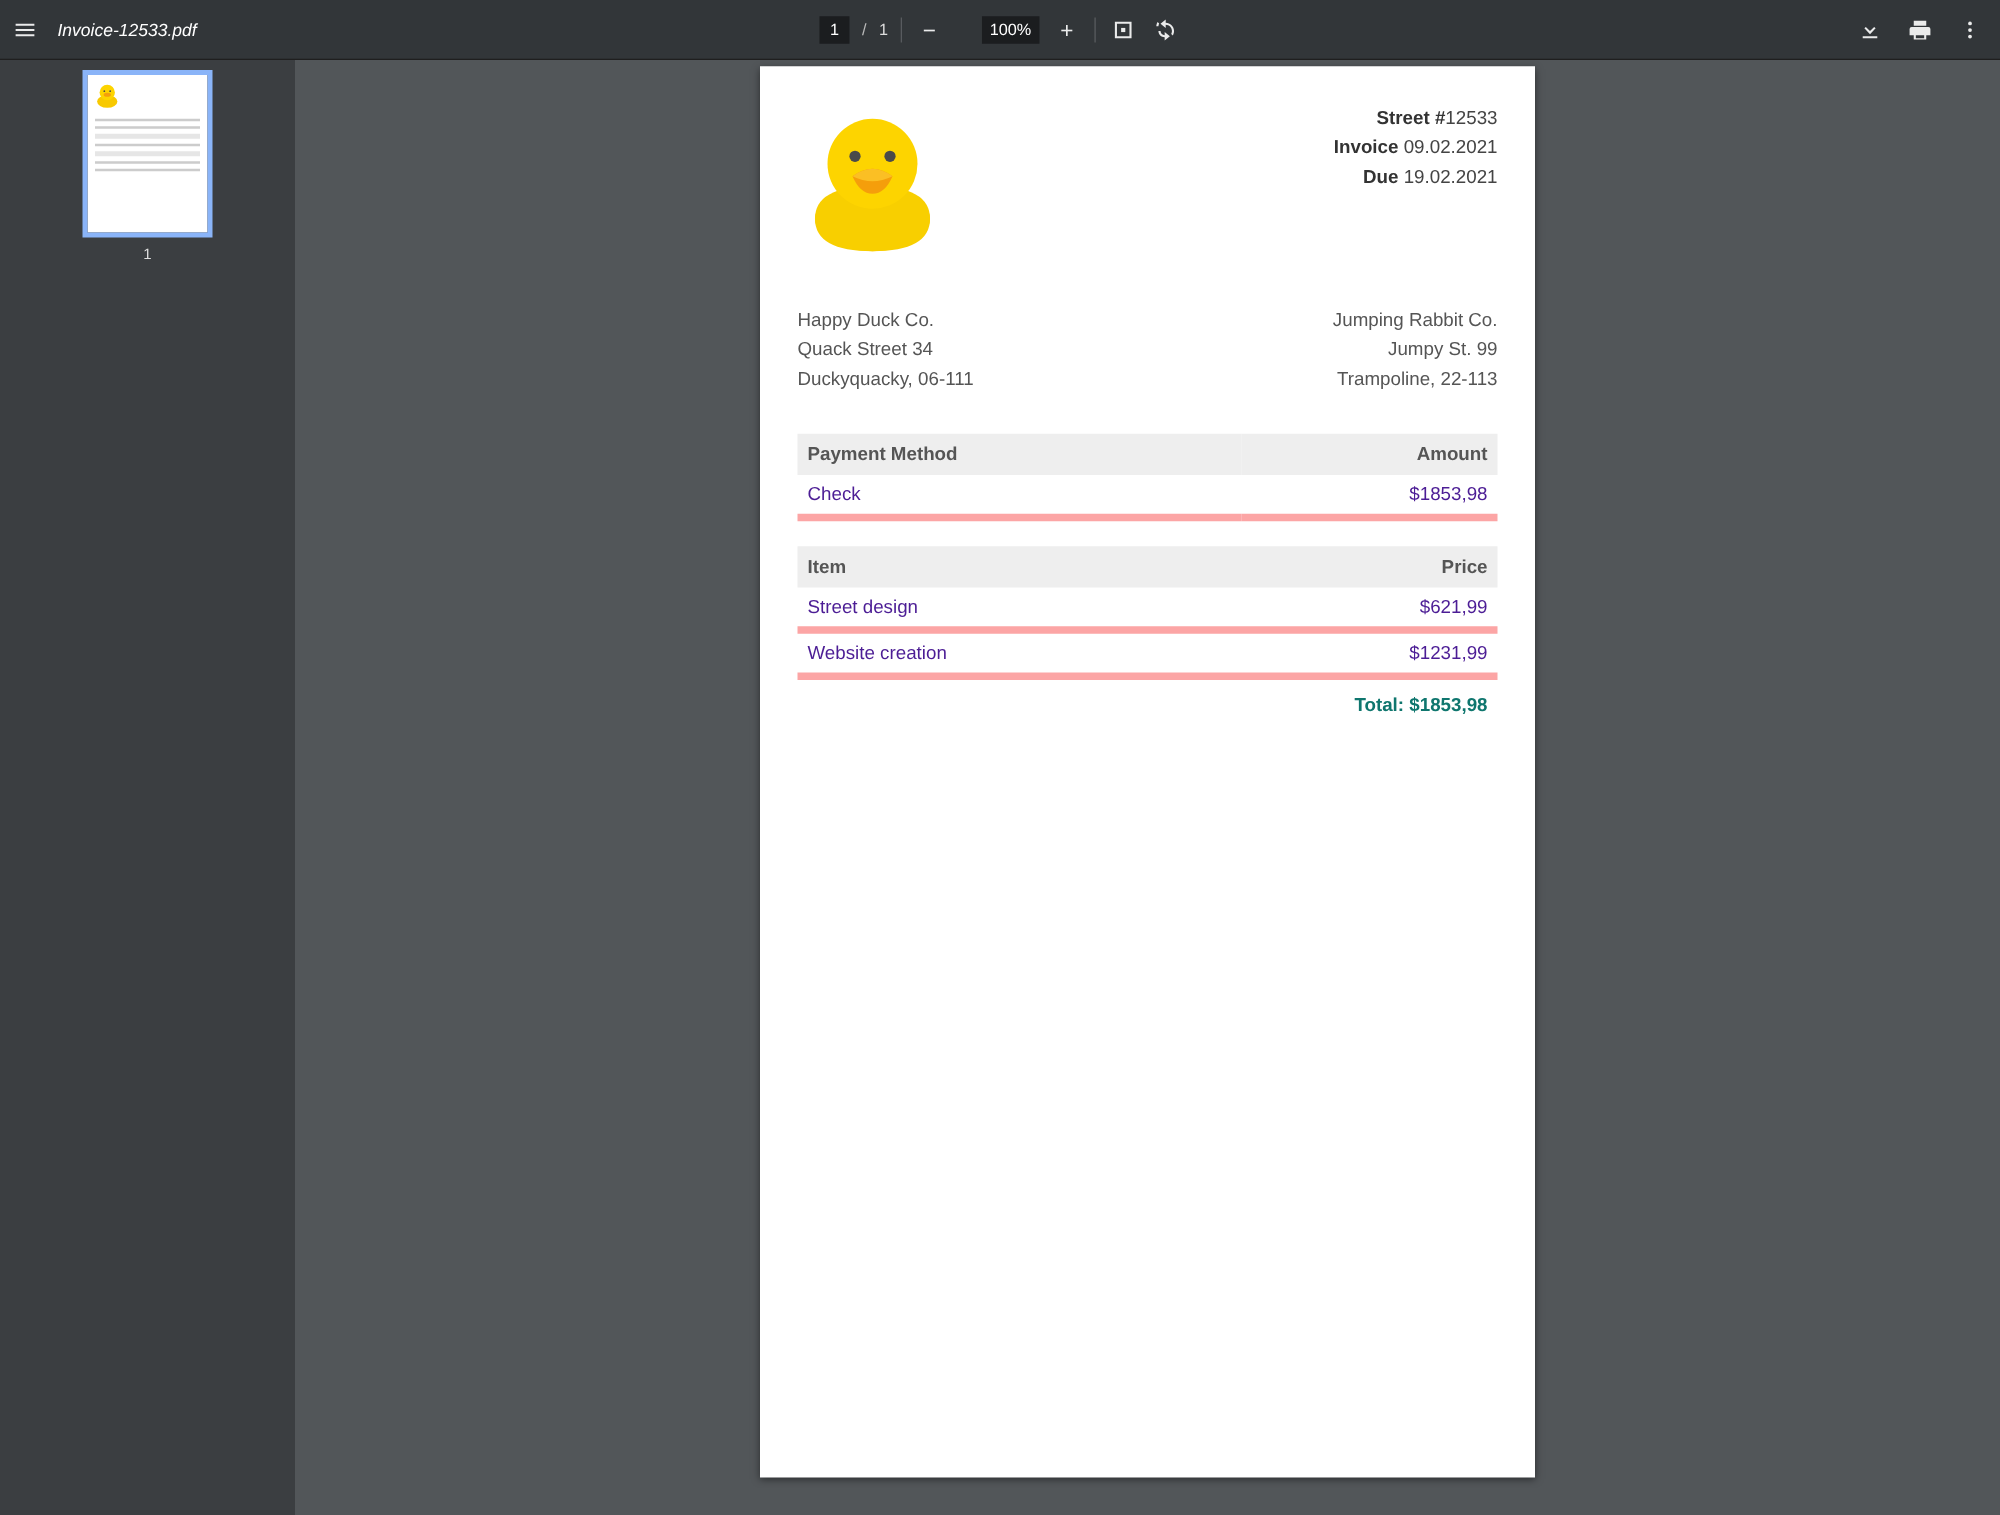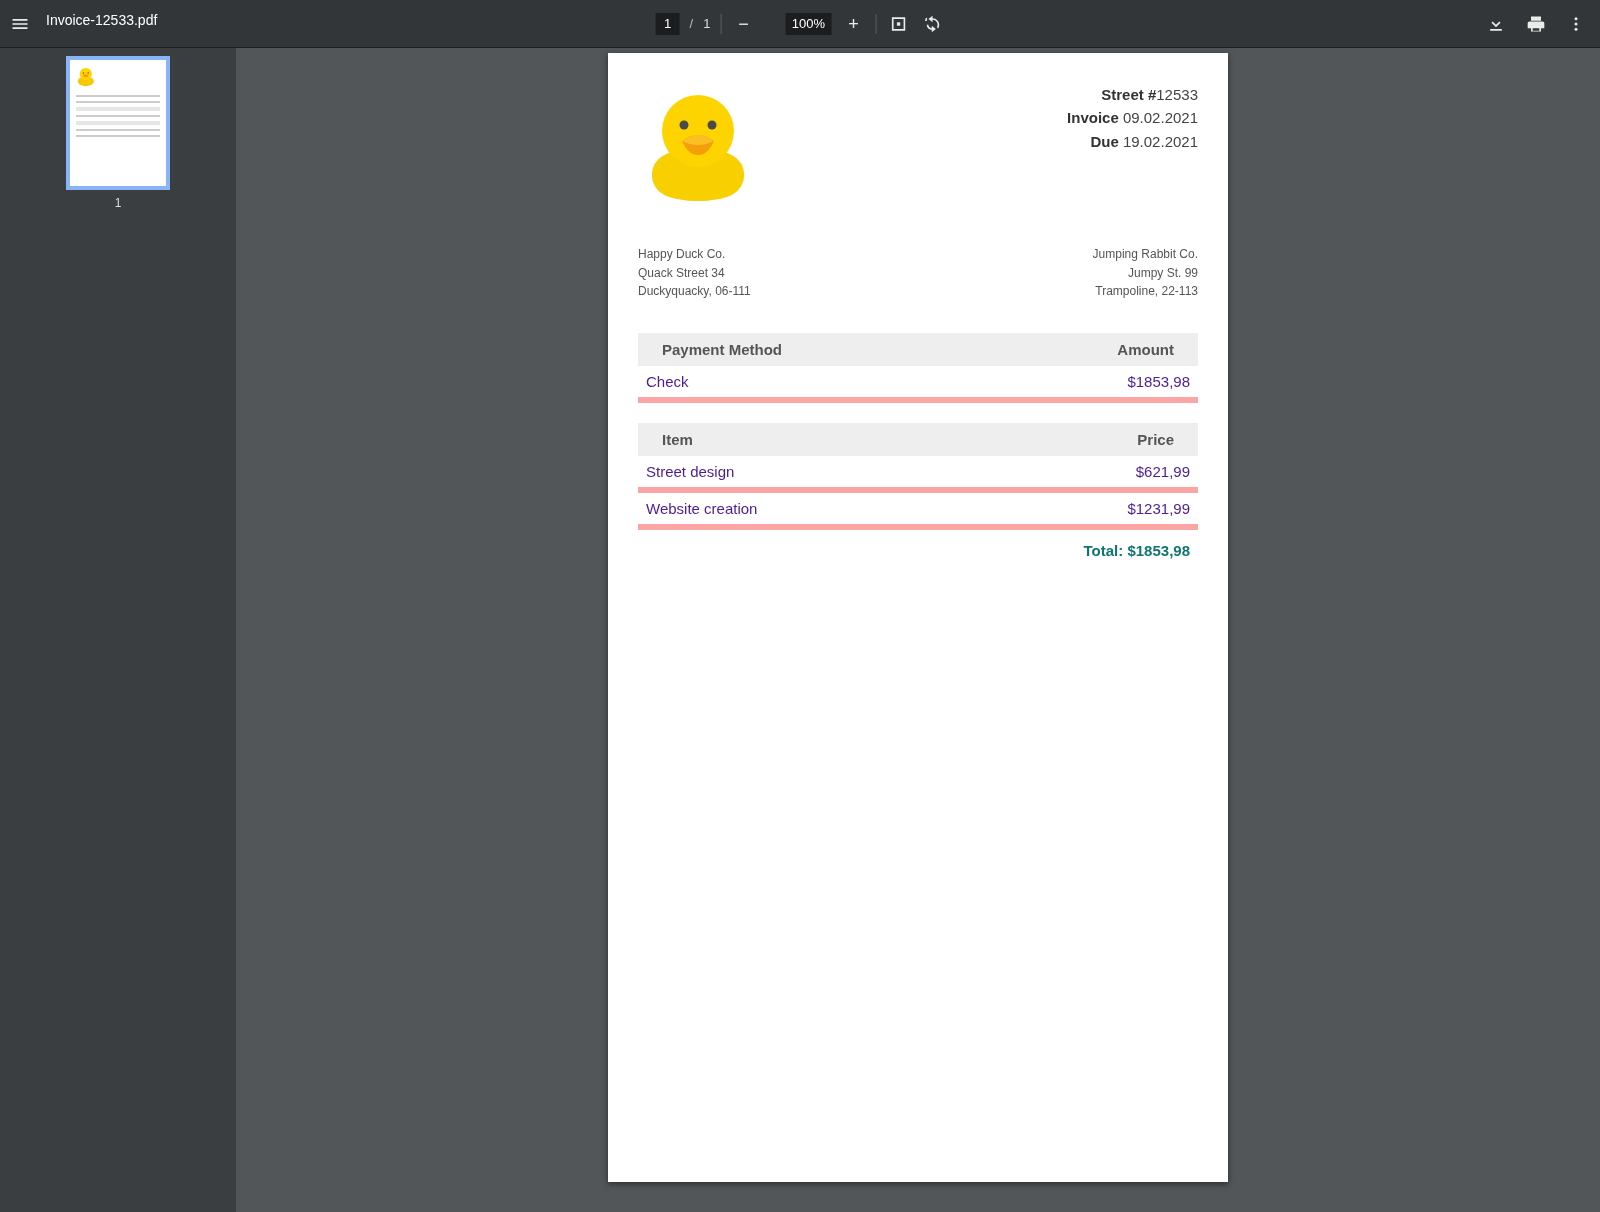--- a/index.html
+++ b/index.html
@@ -15,21 +15,21 @@
     height: 48px;
     background: #323639;
     color: #fff;
     display: flex;
     align-items: center;
     padding: 0 12px 0 8px;
     font-size: 14px;
     position: relative;
     border-bottom: 1px solid #1f1f1f;
   }
-  .tb-left { display: flex; align-items: flex-start; gap: 14px; flex: 0 0 auto; }
+  .tb-left { display: flex; align-items: center; gap: 14px; flex: 0 0 auto; font-style: italic; }
   .tb-center {
     position: absolute; left: 50%; transform: translateX(-50%);
     display: flex; align-items: center; gap: 10px;
   }
   .tb-right { margin-left: auto; display: flex; align-items: center; gap: 16px; }
   .icon-btn { width: 24px; height: 24px; display:flex; align-items:center; justify-content:center; cursor:pointer; opacity:0.9; }
   .icon-btn svg { fill: #fff; }
   .filename { font-size: 14px; color:#fff; }
   .page-input {
     width: 24px; height: 22px; background:#1b1d1f; color:#fff; border:none;
@@ -82,28 +82,28 @@
     display:flex; flex-direction:column;
   }
   .doc-pad { padding: 30px 30px 20px 30px; }
 
   
   .top-row { display:flex; justify-content:space-between; align-items:flex-start; }
   .duck { width:120px; height:120px; position:relative; }
   .meta { text-align:right; color:#444; font-size:15px; line-height:1.55; }
   .meta b { color:#333; font-weight:600; }
 
-  .addr-row { display:flex; justify-content:space-between; margin-top: 42px; color:#555; font-size:12px; line-height:1.55; }
+  .addr-row { display:flex; justify-content:space-between; margin-top: 42px; color:#555; font-size:15px; line-height:1.55; }
   .addr-left { text-align:left; }
   .addr-right { text-align:right; }
 
   table.inv { width:100%; border-collapse:collapse; margin-top: 32px; font-size:15px; }
   table.inv th {
     background:#eeeeee; color:#555; font-weight:600; text-align:left;
-    padding: 8px 24px;
+    padding: 8px 8px;
   }
   table.inv th.r, table.inv td.r { text-align:right; }
   table.inv td { padding: 7px 8px; color:#4c1d95; border-bottom:6px solid #fca5a5; }
 
   .total { text-align:right; font-weight:700; color:#0f766e; font-size:15px; padding: 12px 8px 0 0; }
 </style>
 </head>
 <body>
 
 <div class="toolbar">

